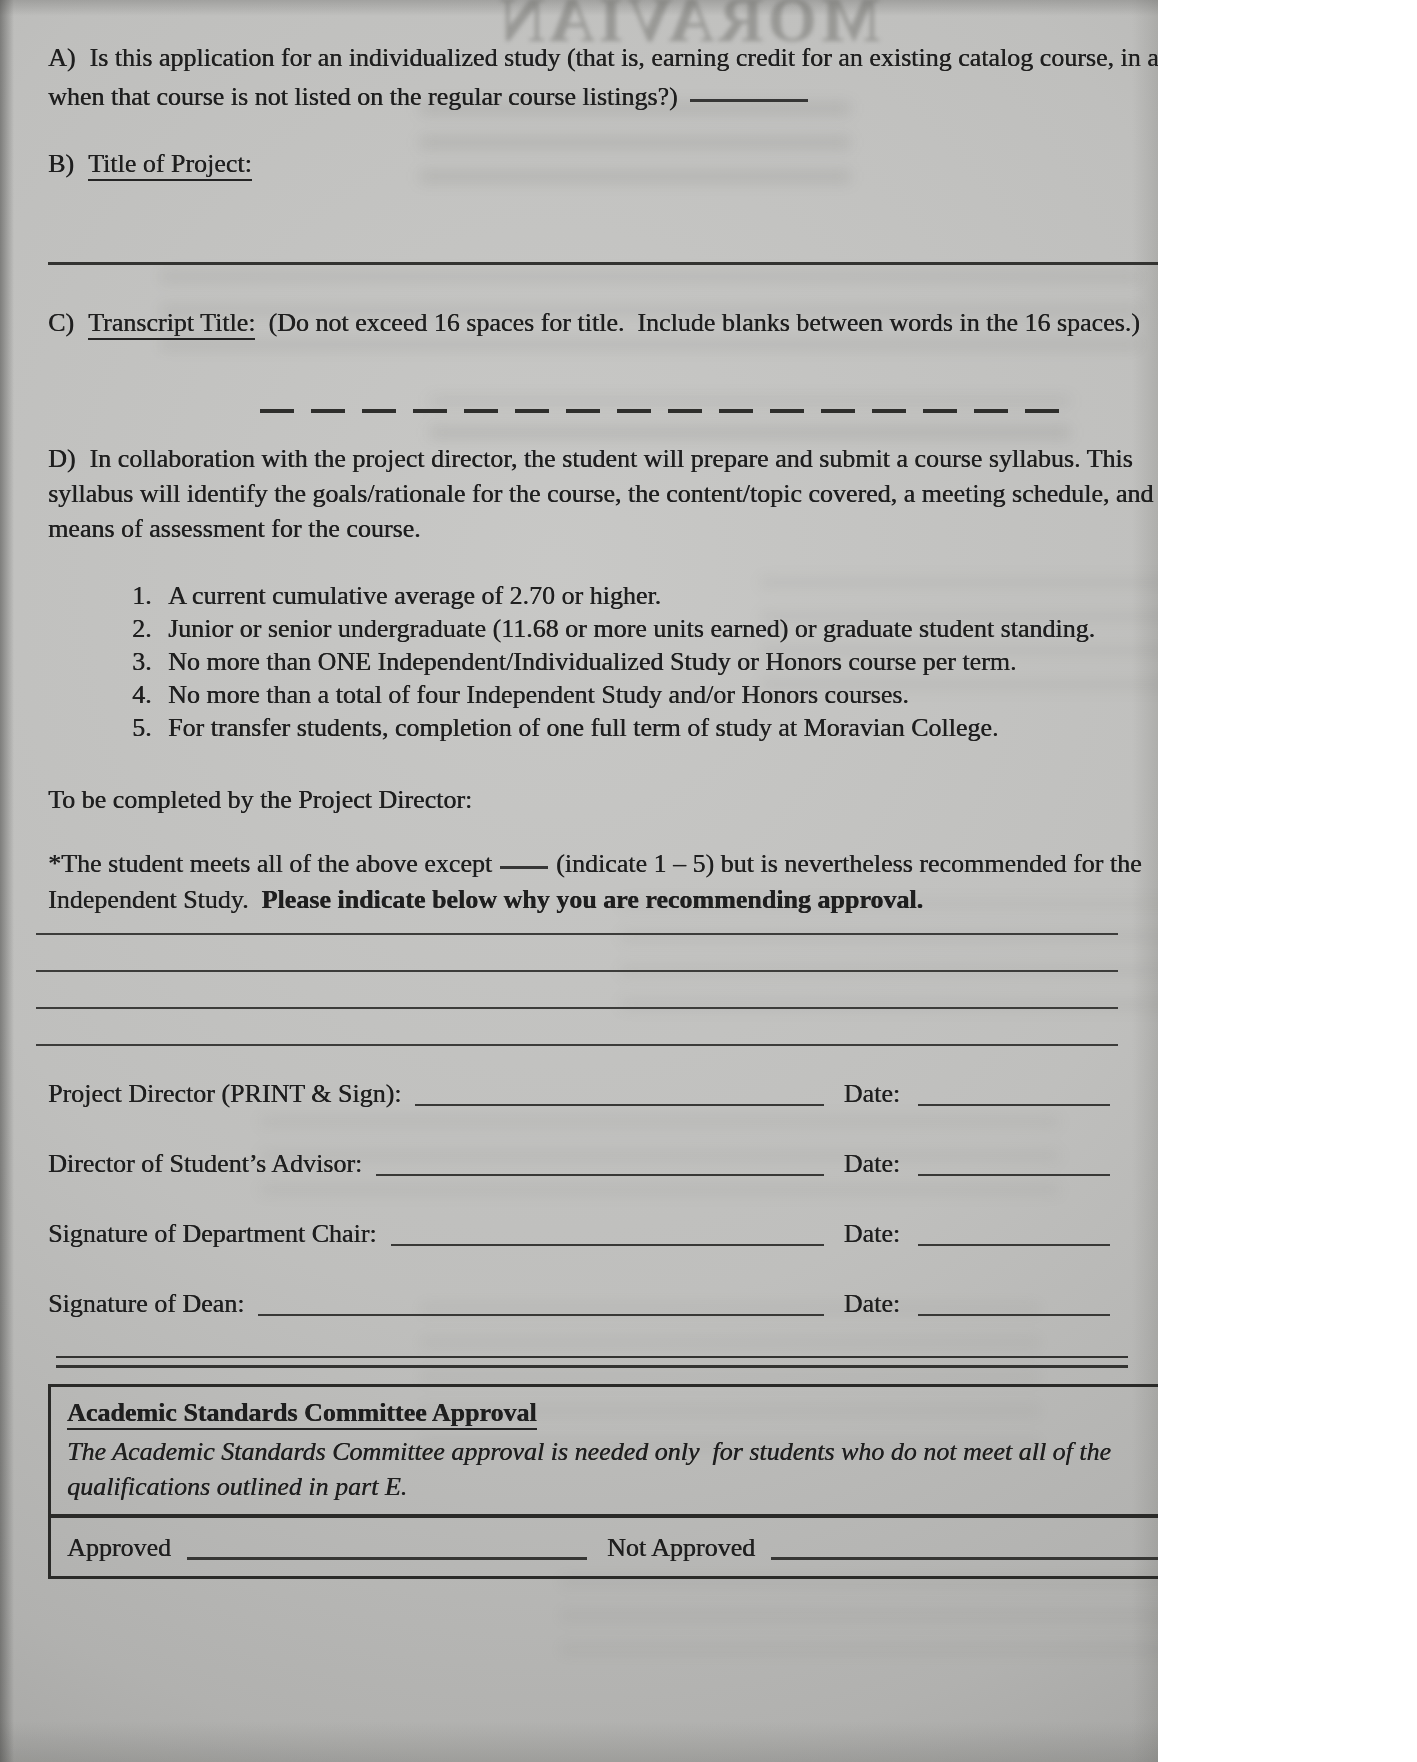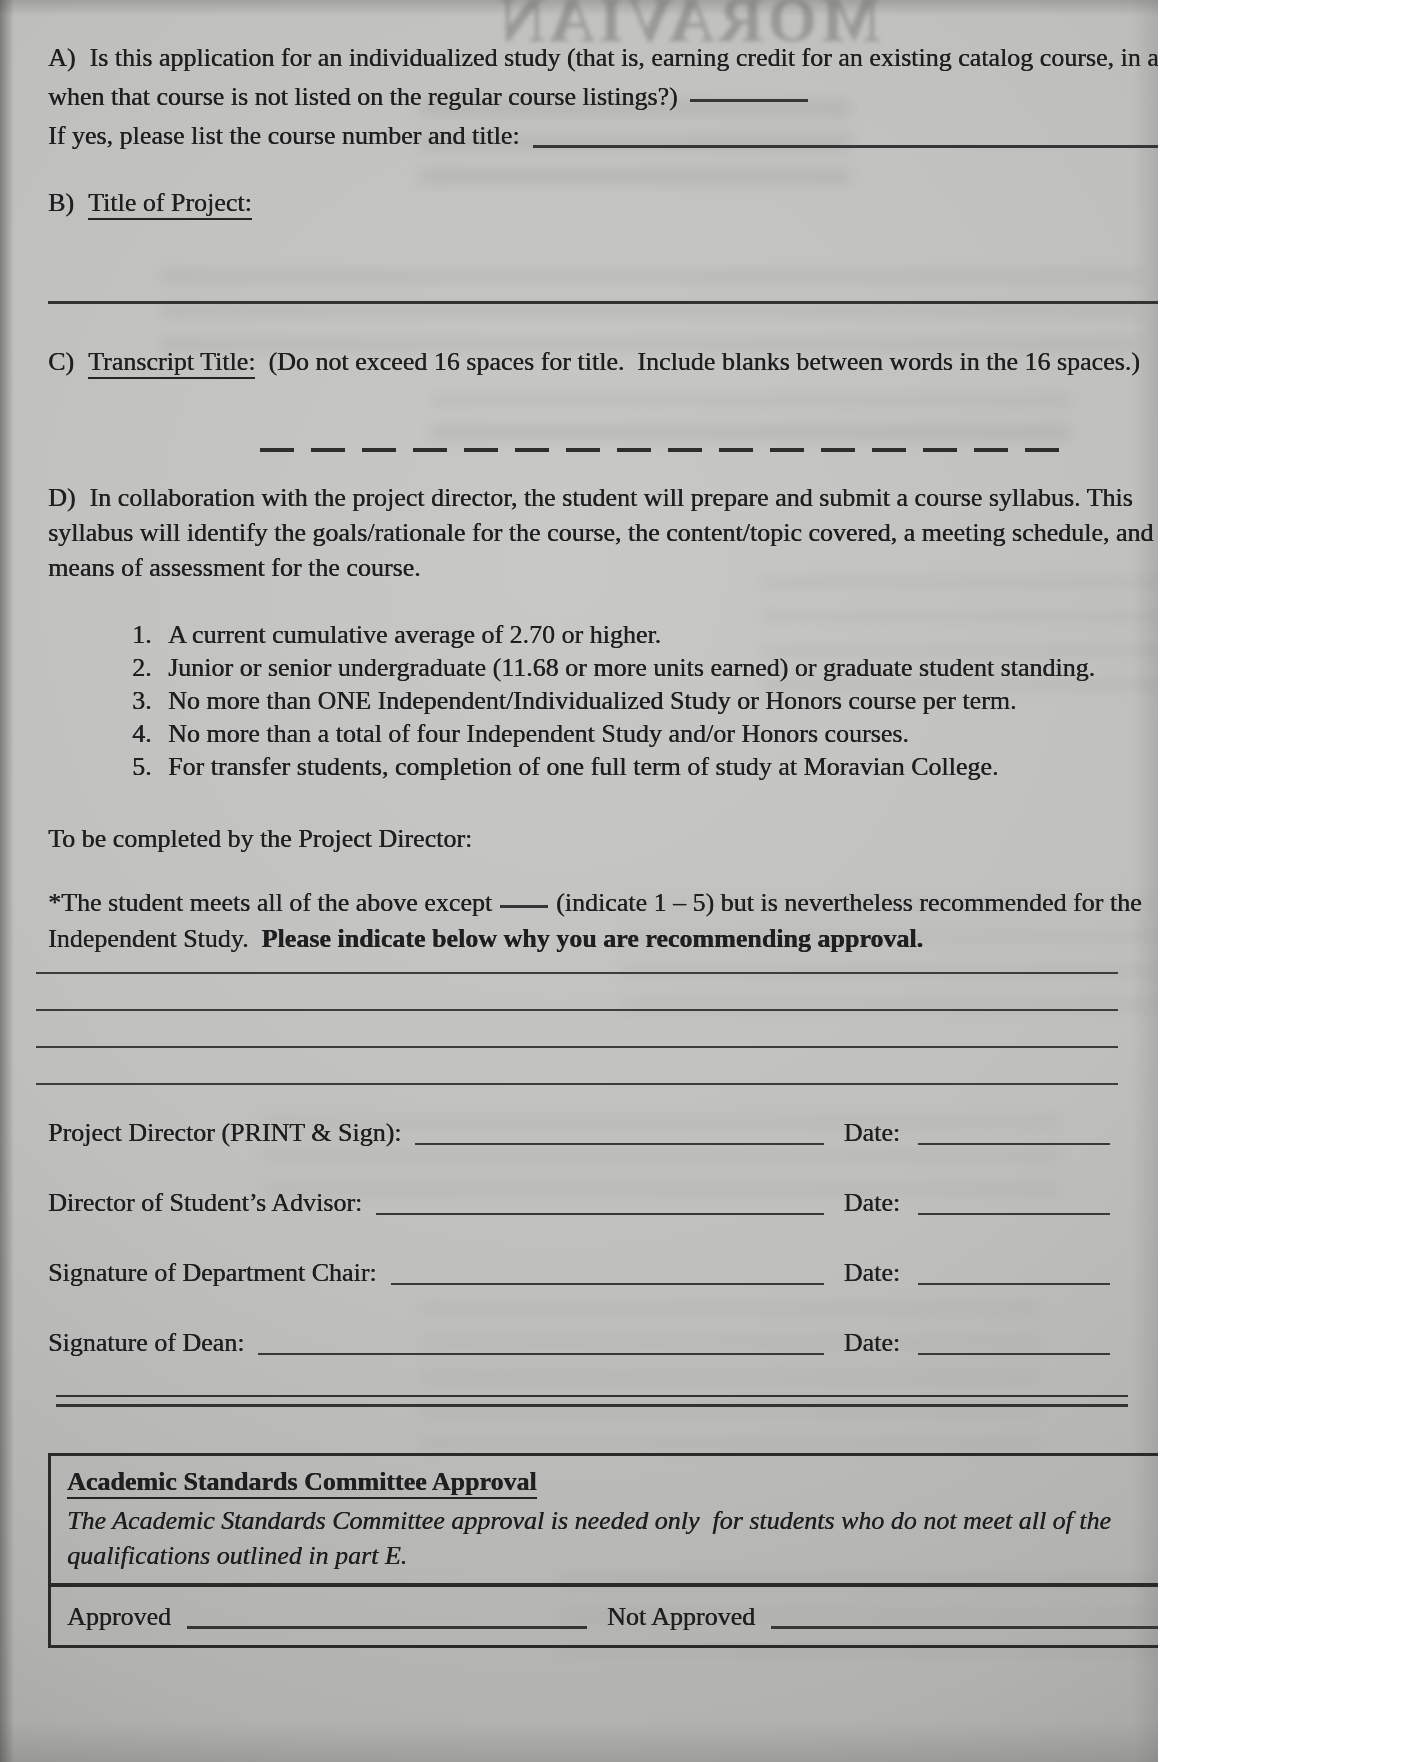--- a/index.html
+++ b/index.html
@@ -78,21 +78,21 @@
   .sigs{margin-top:30px;}
   .sigrow{display:flex;align-items:flex-end;height:36px;margin-bottom:34px;}
   .sigrow .lbl{white-space:nowrap;}
   .sline{flex:1;border-bottom:2px solid #38
 3836;border-bottom:2px solid #383836;margin:0 20px 6px 14px;}
   .dlabel{white-space:nowrap;}
   .dline{width:192px;border-bottom:2px solid #383836;margin:0 0 6px 18px;}
 
   .drule{width:1072px;height:7px;margin:20px 0 0 8px;border-top:2px solid #333331;border-bottom:3px solid #333331;}
 
-  .box{width:1186px;margin-top:46px;border:3px solid #2a2a28;}
+  .box{width:1186px;margin-top:16px;border:3px solid #2a2a28;}
   .box-inner{padding:8px 16px 4px 16px;}
   .box-title{font-weight:bold;}
   .box-note{font-style:italic;line-height:35px;margin-top:3px;}
   .box-div{border-top:4px solid #2a2a28;margin-top:6px;}
   .approve-row{display:flex;align-items:flex-end;height:48px;padding:0 16px 10px 16px;}
   .aline{width:400px;border-bottom:3px solid #363634;margin:0 20px 6px 16px;}
   .naline{flex:1;border-bottom:3px solid #363634;margin:0 62px 6px 16px;}
 </style>
 </head>
 <body>
@@ -106,24 +106,20 @@
   <div class="smudge" style="top:560px;left:760px;width:480px;height:130px;opacity:.55;"></div>
   <div class="smudge" style="top:900px;left:620px;width:600px;height:110px;opacity:.5;"></div>
   <div class="smudge" style="top:1105px;left:260px;width:800px;height:90px;opacity:.5;"></div>
   <div class="smudge" style="top:1290px;left:420px;width:620px;height:160px;opacity:.45;"></div>
   <div class="smudge" style="top:1555px;left:560px;width:620px;height:100px;opacity:.45;"></div>
 
   <div class="content">
 
     <div class="sec-a">
       <p class="para"><span class="sec-label">A)</span><span>Is this application for an individualized study (that is, earning credit for an existing catalog course, in a term when that course is not listed on the regular course listings?)</span><span class="blank-short"></span></p>
-      <p class="para row">
-        <span class="lbl">If yes, please list the course number and title:</span>
-        <span class="fill-line"></span>
-      </p>
     </div>
 
     <div class="sec-b">
       <p class="para"><span class="sec-label">B)</span><span class="u">Title of Project:</span></p>
       <div class="bline"></div>
     </div>
 
     <div class="sec-c">
       <p class="para"><span class="sec-label">C)</span><span class="u">Transcript Title:</span>&nbsp; <span>(Do not exceed 16 spaces for title.&nbsp; Include blanks between words in the 16 spaces.)</span></p>
     </div>

